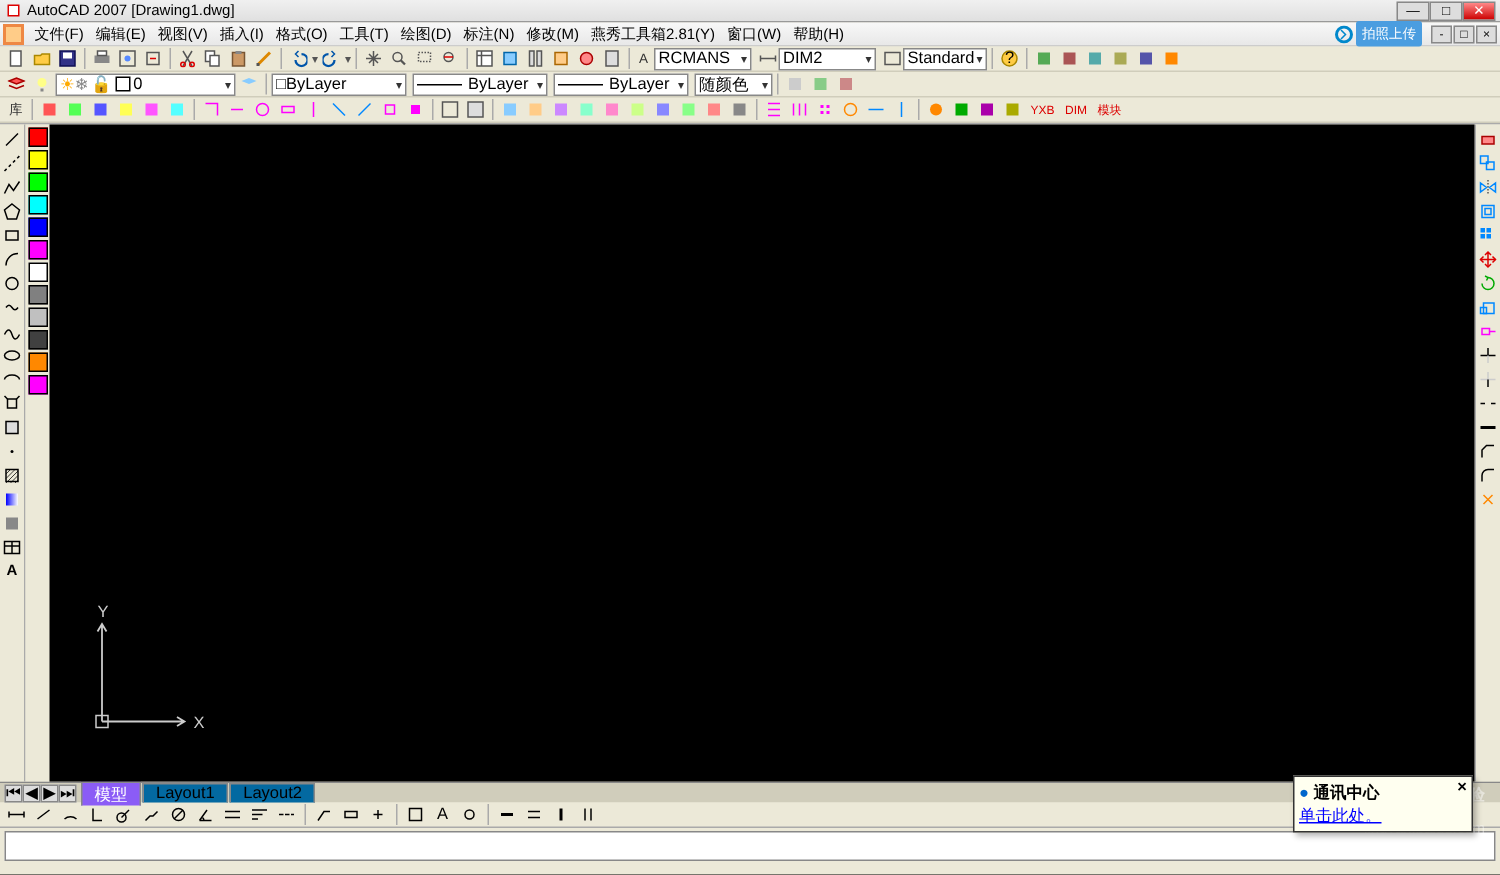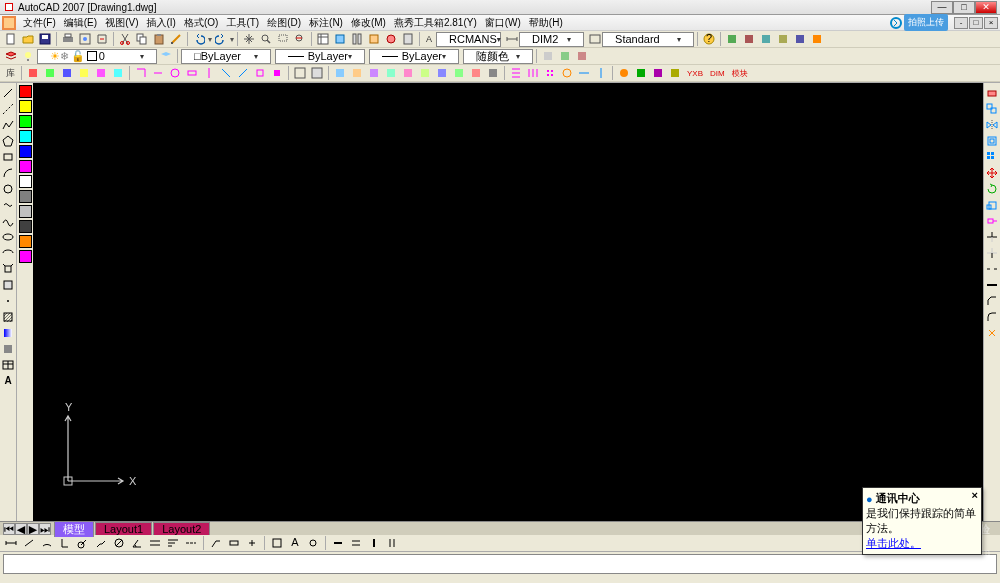--- a/index.html
+++ b/index.html
@@ -14,36 +14,36 @@
 .menubar .micon{width:14px;height:14px;margin-right:3px}
 .menubar .mitem{padding:16px 4px;cursor:pointer;white-space:nowrap;font-size:10px}
 .menubar .rbox{margin-left:auto;display:flex;align-items:center;gap:2px}
 .tagbtn{background:#4a9de0;color:#fff;padding:2px 4px;border-radius:2px;font-size:9px;cursor:pointer}
 .mdi{display:flex;gap:1px;margin-left:4px}
 .mdi span{width:14px;height:12px;background:#ddd;border:1px solid #888;text-align:center;line-height:10px;font-size:8px;cursor:pointer}
 .toolbars{background:#ece9d8;border-bottom:1px solid #aaa}
 .tbrow{height:17px;display:flex;align-items:center;padding:0 3px;gap:1px;border-bottom:1px solid #d0cdbb}
 .tbtn{width:16px;height:16px;display:flex;align-items:center;justify-content:center;cursor:pointer;border:1px solid transparent}
 .tsep{width:1px;height:14px;background:#aaa;margin:0 2px}
-.tselect{height:15px;border:1px solid #888;background:#fff;font-size:9px;padding:0 12px;cursor:pointer;display:flex;align-items:center;position:relative}
+.tselect{height:15px;border:1px solid #888;background:#fff;font-size:9px;padding:0 2px;cursor:pointer;display:flex;align-items:center;position:relative}
 .tselect::after{content:"▾";margin-left:auto;font-size:8px;color:#333}
 .tlabel{font-size:9px;padding:0 3px;color:#333}
 .main{display:flex;position:relative;height:438px}
 .ltool{width:17px;background:#ece9d8;border-right:1px solid #aaa;display:flex;flex-direction:column;padding-top:2px}
 .ltool .tb{width:15px;height:15px;margin:0 auto 1px;display:flex;align-items:center;justify-content:center;cursor:pointer}
 .colorcol{width:16px;background:#ece9d8;display:flex;flex-direction:column;padding-top:2px;gap:2px}
 .colorcol .cswatch{width:13px;height:13px;margin:0 auto;border:1px solid #000;cursor:pointer}
 .canvas{flex:1;background:#000;position:relative}
 .ucs{position:absolute;left:20px;bottom:20px;pointer-events:none}
 .rtool{width:17px;background:#ece9d8;border-left:1px solid #aaa;display:flex;flex-direction:column;padding-top:2px}
 .rtool .tb{width:15px;height:15px;margin:0 auto 1px;display:flex;align-items:center;justify-content:center;cursor:pointer}
 .ltabs{height:14px;background:#d0cdbb;display:flex;align-items:center;padding:0 3px;border-top:1px solid #888;font-size:9px}
 .ltabs .nav{display:flex;gap:0;margin-right:3px}
 .ltabs .nav span{width:12px;height:12px;border:1px solid #888;background:#ddd;text-align:center;line-height:10px;cursor:pointer}
-.ltabs .tab{padding:0 8px;background:#be185d;border:1px solid #888;border-bottom:none;margin-right:1px;cursor:pointer}
+.ltabs .tab{padding:0 8px;background:#0369a1;border:1px solid #888;border-bottom:none;margin-right:1px;cursor:pointer}
 .ltabs .tab.act{background:#8b5cf6;color:#fff}
 .btoolbar{height:17px;background:#ece9d8;display:flex;align-items:center;padding:0 3px;gap:2px;border-bottom:1px solid #aaa}
 .cmdline{height:20px;background:#fff;border:1px solid #888;margin:2px 3px;padding:2px 4px}
 .notif{position:absolute;right:18px;bottom:28px;width:120px;background:#fffff0;border:1px solid #333;padding:3px;font-size:9px;box-shadow:2px 2px 4px rgba(0,0,0,.3);z-index:100}
 .notif .nt{font-weight:bold;display:flex;align-items:center}
 .notif .nt::before{content:"●";color:#06c;margin-right:3px;font-size:11px}
 .notif .nx{position:absolute;top:1px;right:3px;cursor:pointer;font-weight:bold}
 .notif a{color:#00f;text-decoration:underline;cursor:pointer}
 .watermark{position:absolute;right:10px;bottom:40px;color:rgba(255,255,255,.5);font-size:24px;font-weight:bold;pointer-events:none;z-index:50;display:flex;align-items:center}
 .wmsub{position:absolute;right:10px;bottom:25px;color:rgba(255,255,255,.4);font-size:10px;pointer-events:none;z-index:50}
@@ -238,21 +238,21 @@
       </div>
   <svg class="i" viewBox="0 0 12 12" style="margin-left:4px">
         <path d="M1 6h10M1 4v4M11 4v4" stroke="#555"></path>
       </svg>
   <div class="tselect" style="width:65px">
         <span>DIM2</span>
       </div>
   <svg class="i" viewBox="0 0 12 12" style="margin-left:4px">
         <rect x="1" y="2" width="10" height="8" fill="none" stroke="#555"></rect>
       </svg>
-  <div class="tselect" style="width:92px">
+  <div class="tselect" style="width:56px">
         <span>Standard</span>
       </div>
   <div class="tsep"></div>
   <div class="tbtn">
         <svg class="i" viewBox="0 0 12 12">
           <circle cx="6" cy="6" r="5" fill="#fc4" stroke="#a80"></circle>
           <text x="6" y="9" text-anchor="middle" font-size="8" fill="#000">?</text>
         </svg>
       </div>
   <div class="tsep"></div>
@@ -318,21 +318,21 @@
         <span>□ByLayer</span>
       </div>
   <div class="tselect" style="width:90px;margin-left:3px">
         <span style="border-bottom:1px solid #000;width:30px;display:inline-block;margin-right:4px"></span>
         <span>ByLayer</span>
       </div>
   <div class="tselect" style="width:90px;margin-left:3px">
         <span style="border-bottom:1px solid #000;width:30px;display:inline-block;margin-right:4px"></span>
         <span>ByLayer</span>
       </div>
-  <div class="tselect" style="width:70px;margin-left:3px">
+  <div class="tselect" style="width:52px;margin-left:3px">
         <span>随颜色</span>
       </div>
   <div class="tsep"></div>
   <div class="tbtn">
         <svg class="i" viewBox="0 0 12 12">
           <rect x="2" y="2" width="8" height="8" fill="#ccc"></rect>
         </svg>
       </div>
   <div class="tbtn">
         <svg class="i" viewBox="0 0 12 12">
@@ -902,21 +902,20 @@
         <path d="M4 2v8M8 2v8" stroke="#000"></path>
       </svg>
     </div>
 </div>
 
 <div class="cmdline"></div>
 
 <div class="notif">
   <span class="nx">×</span>
   <div class="nt">通讯中心</div>
-  <div>是我们保持跟踪的简单方法。</div>
   <a>单击此处。</a>
 </div>
 
 <div class="watermark">
   <svg width="30" height="28" viewBox="0 0 30 28" style="opacity:.5">
       <ellipse cx="6" cy="18" rx="4" ry="6" fill="#fff"></ellipse>
       <ellipse cx="14" cy="10" rx="4" ry="6" fill="#fff"></ellipse>
       <ellipse cx="22" cy="12" rx="4" ry="6" fill="#fff"></ellipse>
     </svg>
   <span>Baidu 经验</span>

